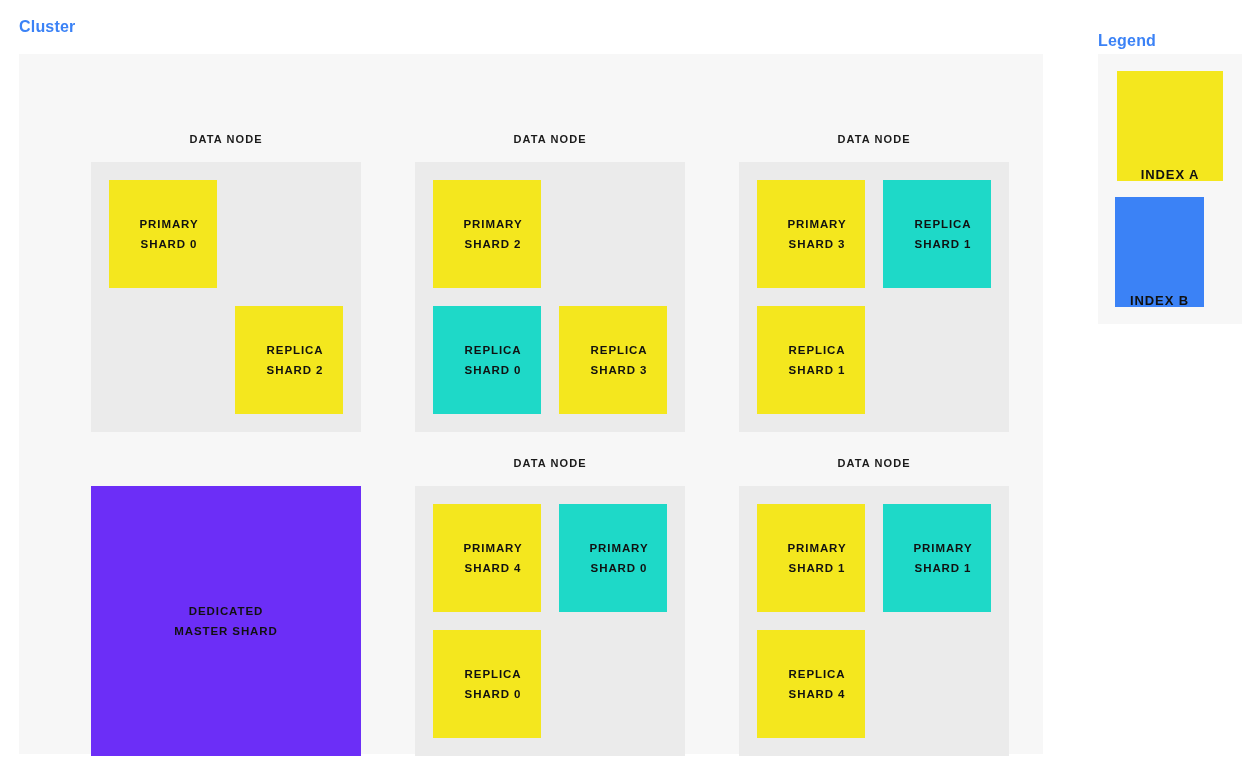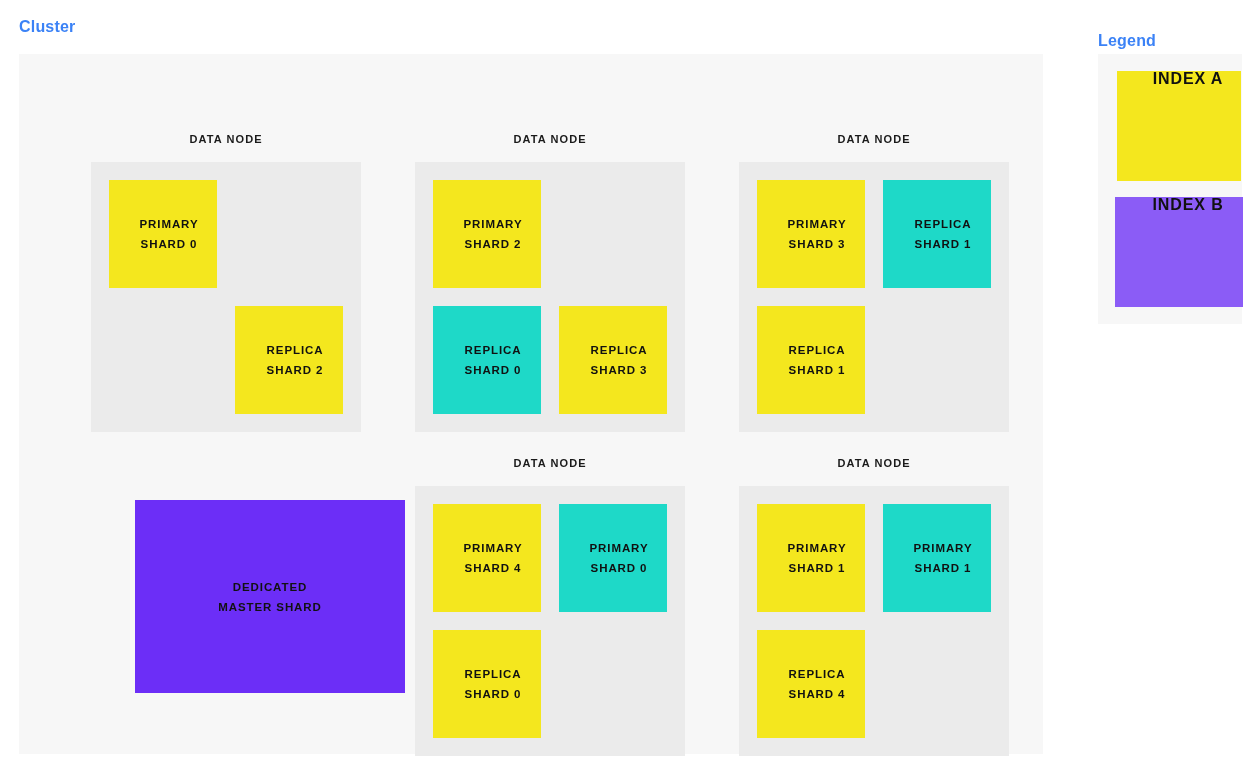--- a/index.html
+++ b/index.html
@@ -95,29 +95,28 @@
     letter-spacing: 0.9px;
     color: #111111;
     line-height: 20px;
   }
   .master-node span { display: block; white-space: nowrap; }
 
   
   .legend-swatch {
     position: absolute;
     display: flex;
-    align-items: flex-start;
+    align-items: flex-end;
     justify-content: center;
-    font-size: 16px;
+    font-size: 13px;
     font-weight: 700;
     letter-spacing: 0.9px;
     color: #111111;
     line-height: 1;
     white-space: nowrap;
-    padding-left: 18px;
   }
 </style>
 </head>
 <body>
 
 <div class="section-title" id="cluster-title">Cluster</div>
 
 <div class="panel" id="cluster-panel"></div>
 
 <div class="section-title" id="legend-title">Legend</div>
@@ -194,25 +193,25 @@
       </div>
       <div class="shard" style="left: 144px; top: 46px; width: 108px; height: 108px; background: rgb(30, 217, 200);">
         <span>PRIMARY</span>
         <span>SHARD 1</span>
       </div>
       <div class="shard" style="left: 18px; top: 172px; width: 108px; height: 108px; background: rgb(244, 231, 30);">
         <span>REPLICA</span>
         <span>SHARD 4</span>
       </div>
     </div>
-    <div class="master-node" style="left: 91px; top: 500px; width: 270px; height: 193px; background: rgb(108, 46, 247); margin-left: 44px;">
+    <div class="master-node" style="left: 91px; top: 486px; width: 270px; height: 270px; background: rgb(108, 46, 247);">
       <span>DEDICATED</span>
       <span>MASTER SHARD</span>
     </div>
   </div>
 <div id="legend-mount">
     <div class="legend-swatch" style="left: 1117px; top: 71px; width: 106px; height: 110px; background: rgb(244, 231, 30);">
       <span>INDEX A</span>
     </div>
-    <div class="legend-swatch" style="left: 1115px; top: 197px; width: 110px; height: 110px; background: #8b5cf6;">
+    <div class="legend-swatch" style="left: 1115px; top: 197px; width: 89px; height: 110px; background: #3b82f6;">
       <span>INDEX B</span>
     </div>
   </div>
 
 </body></html>

